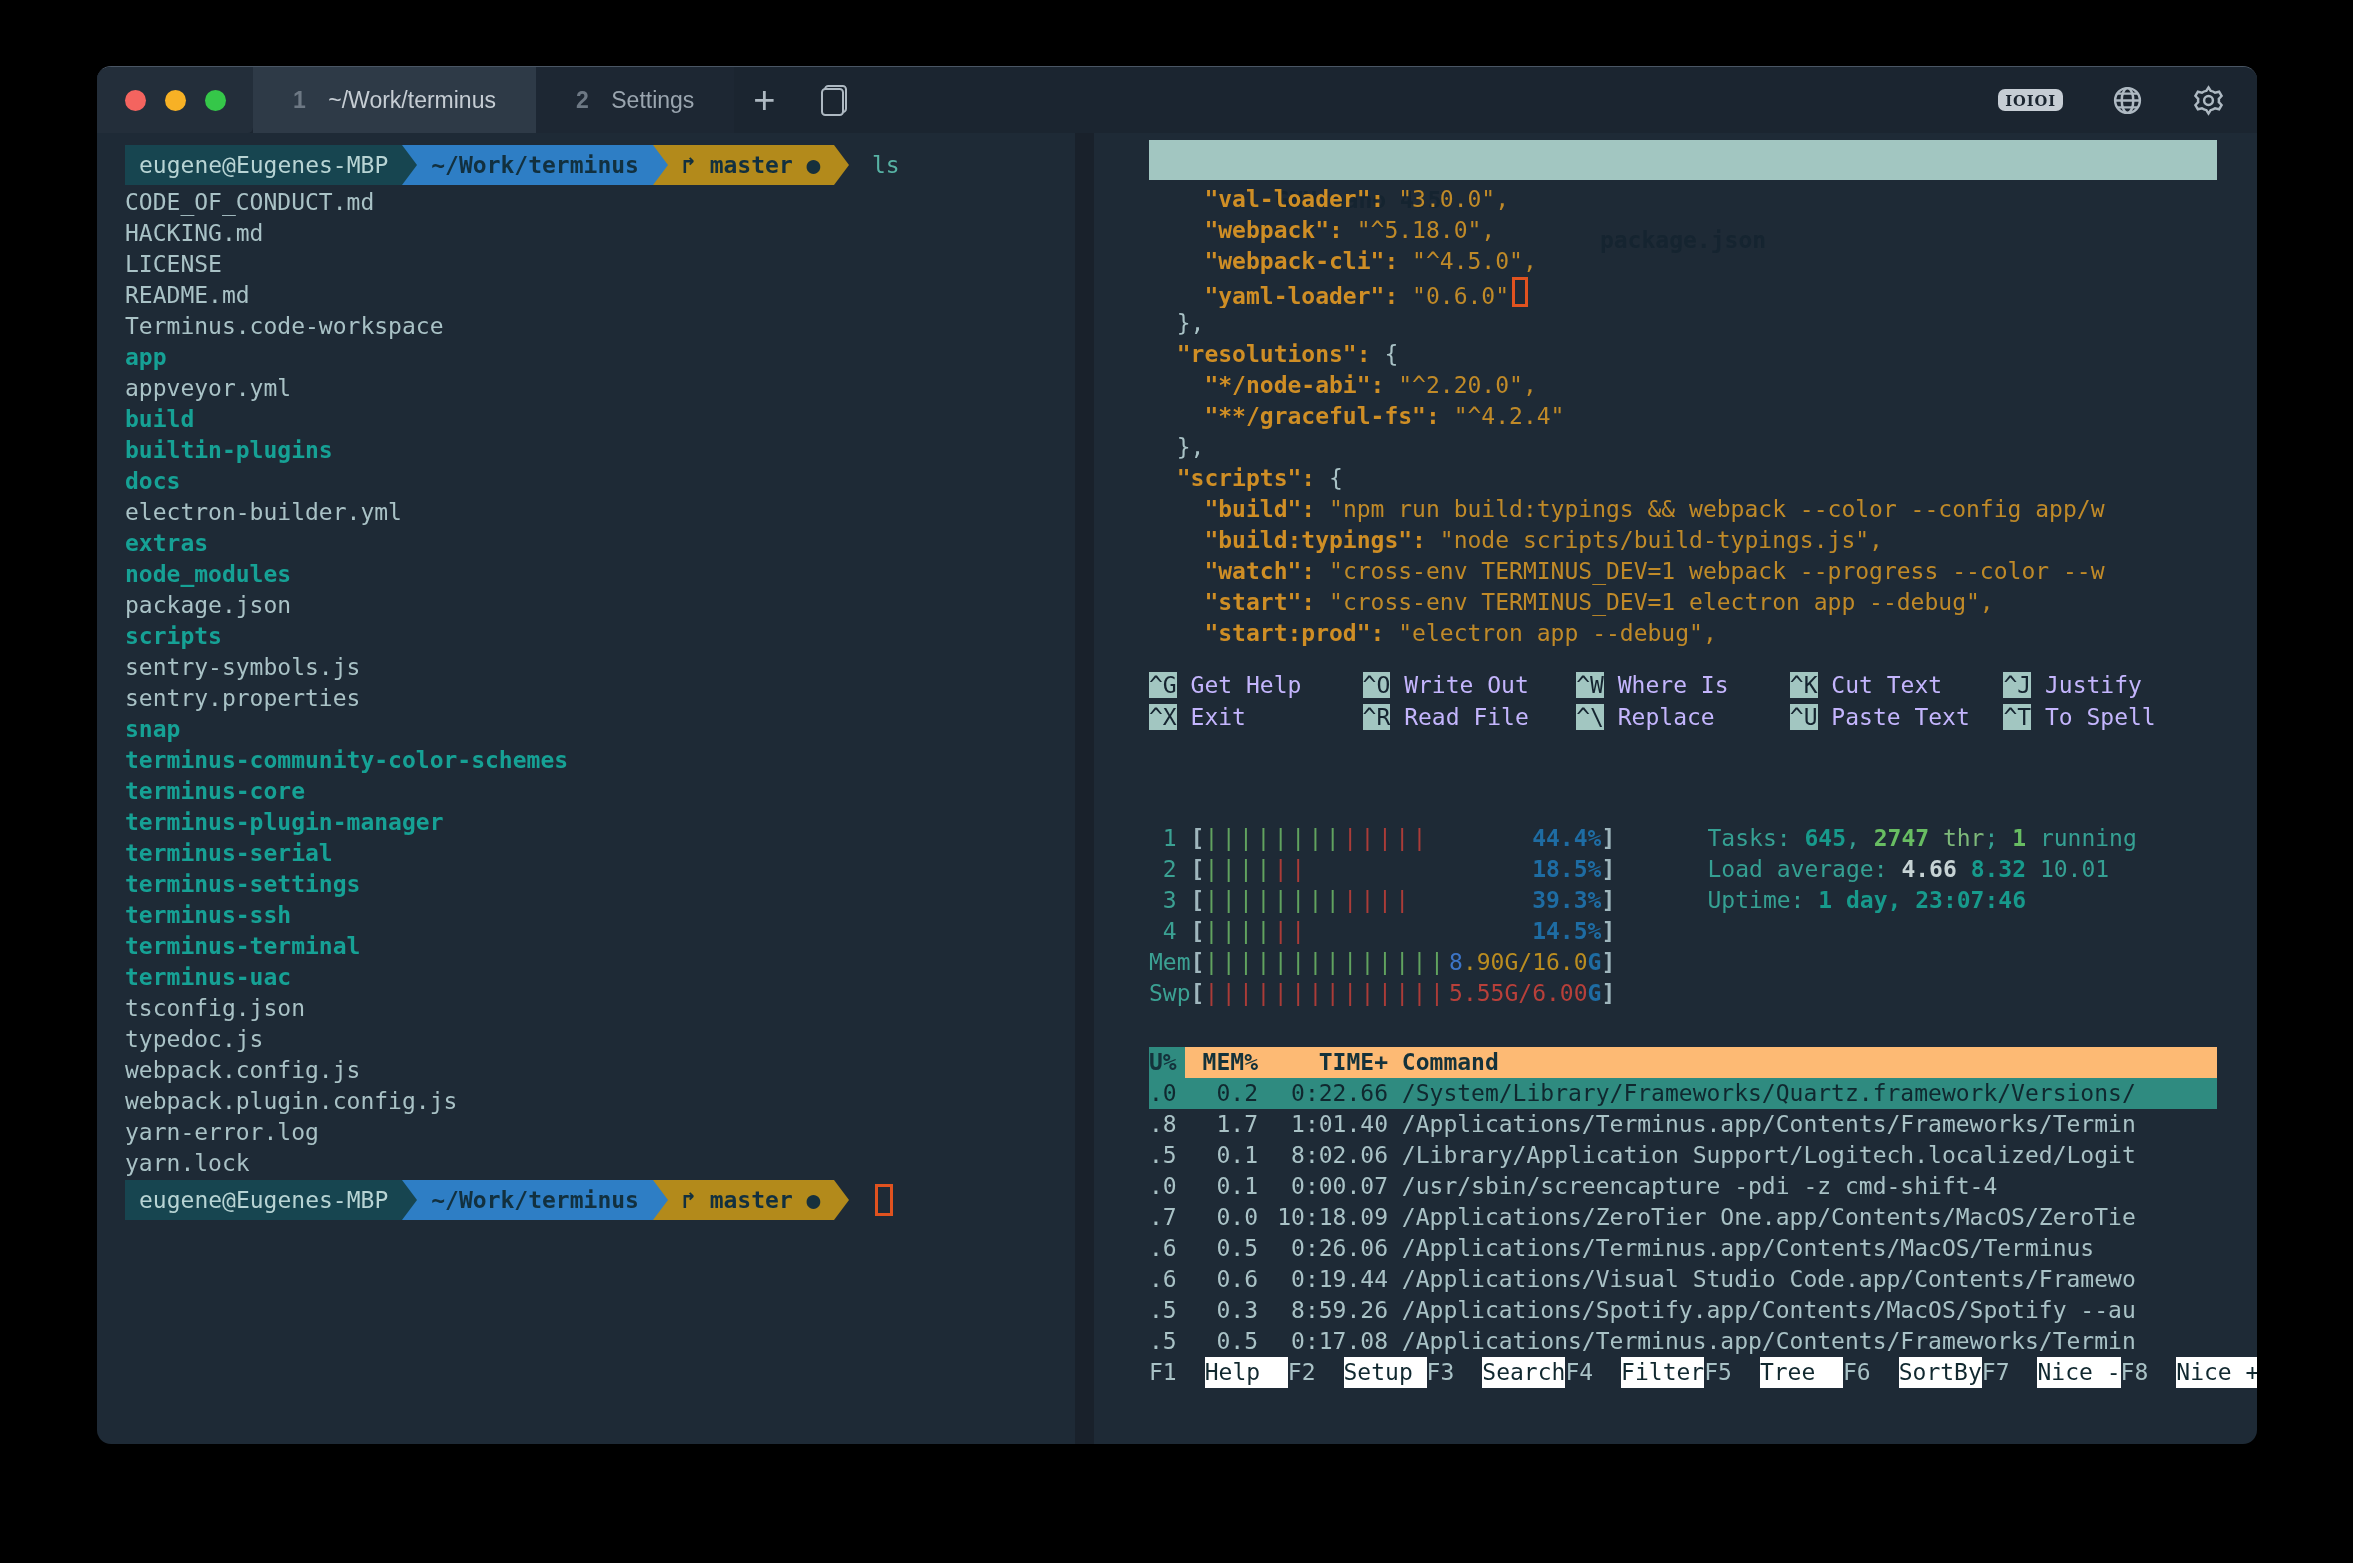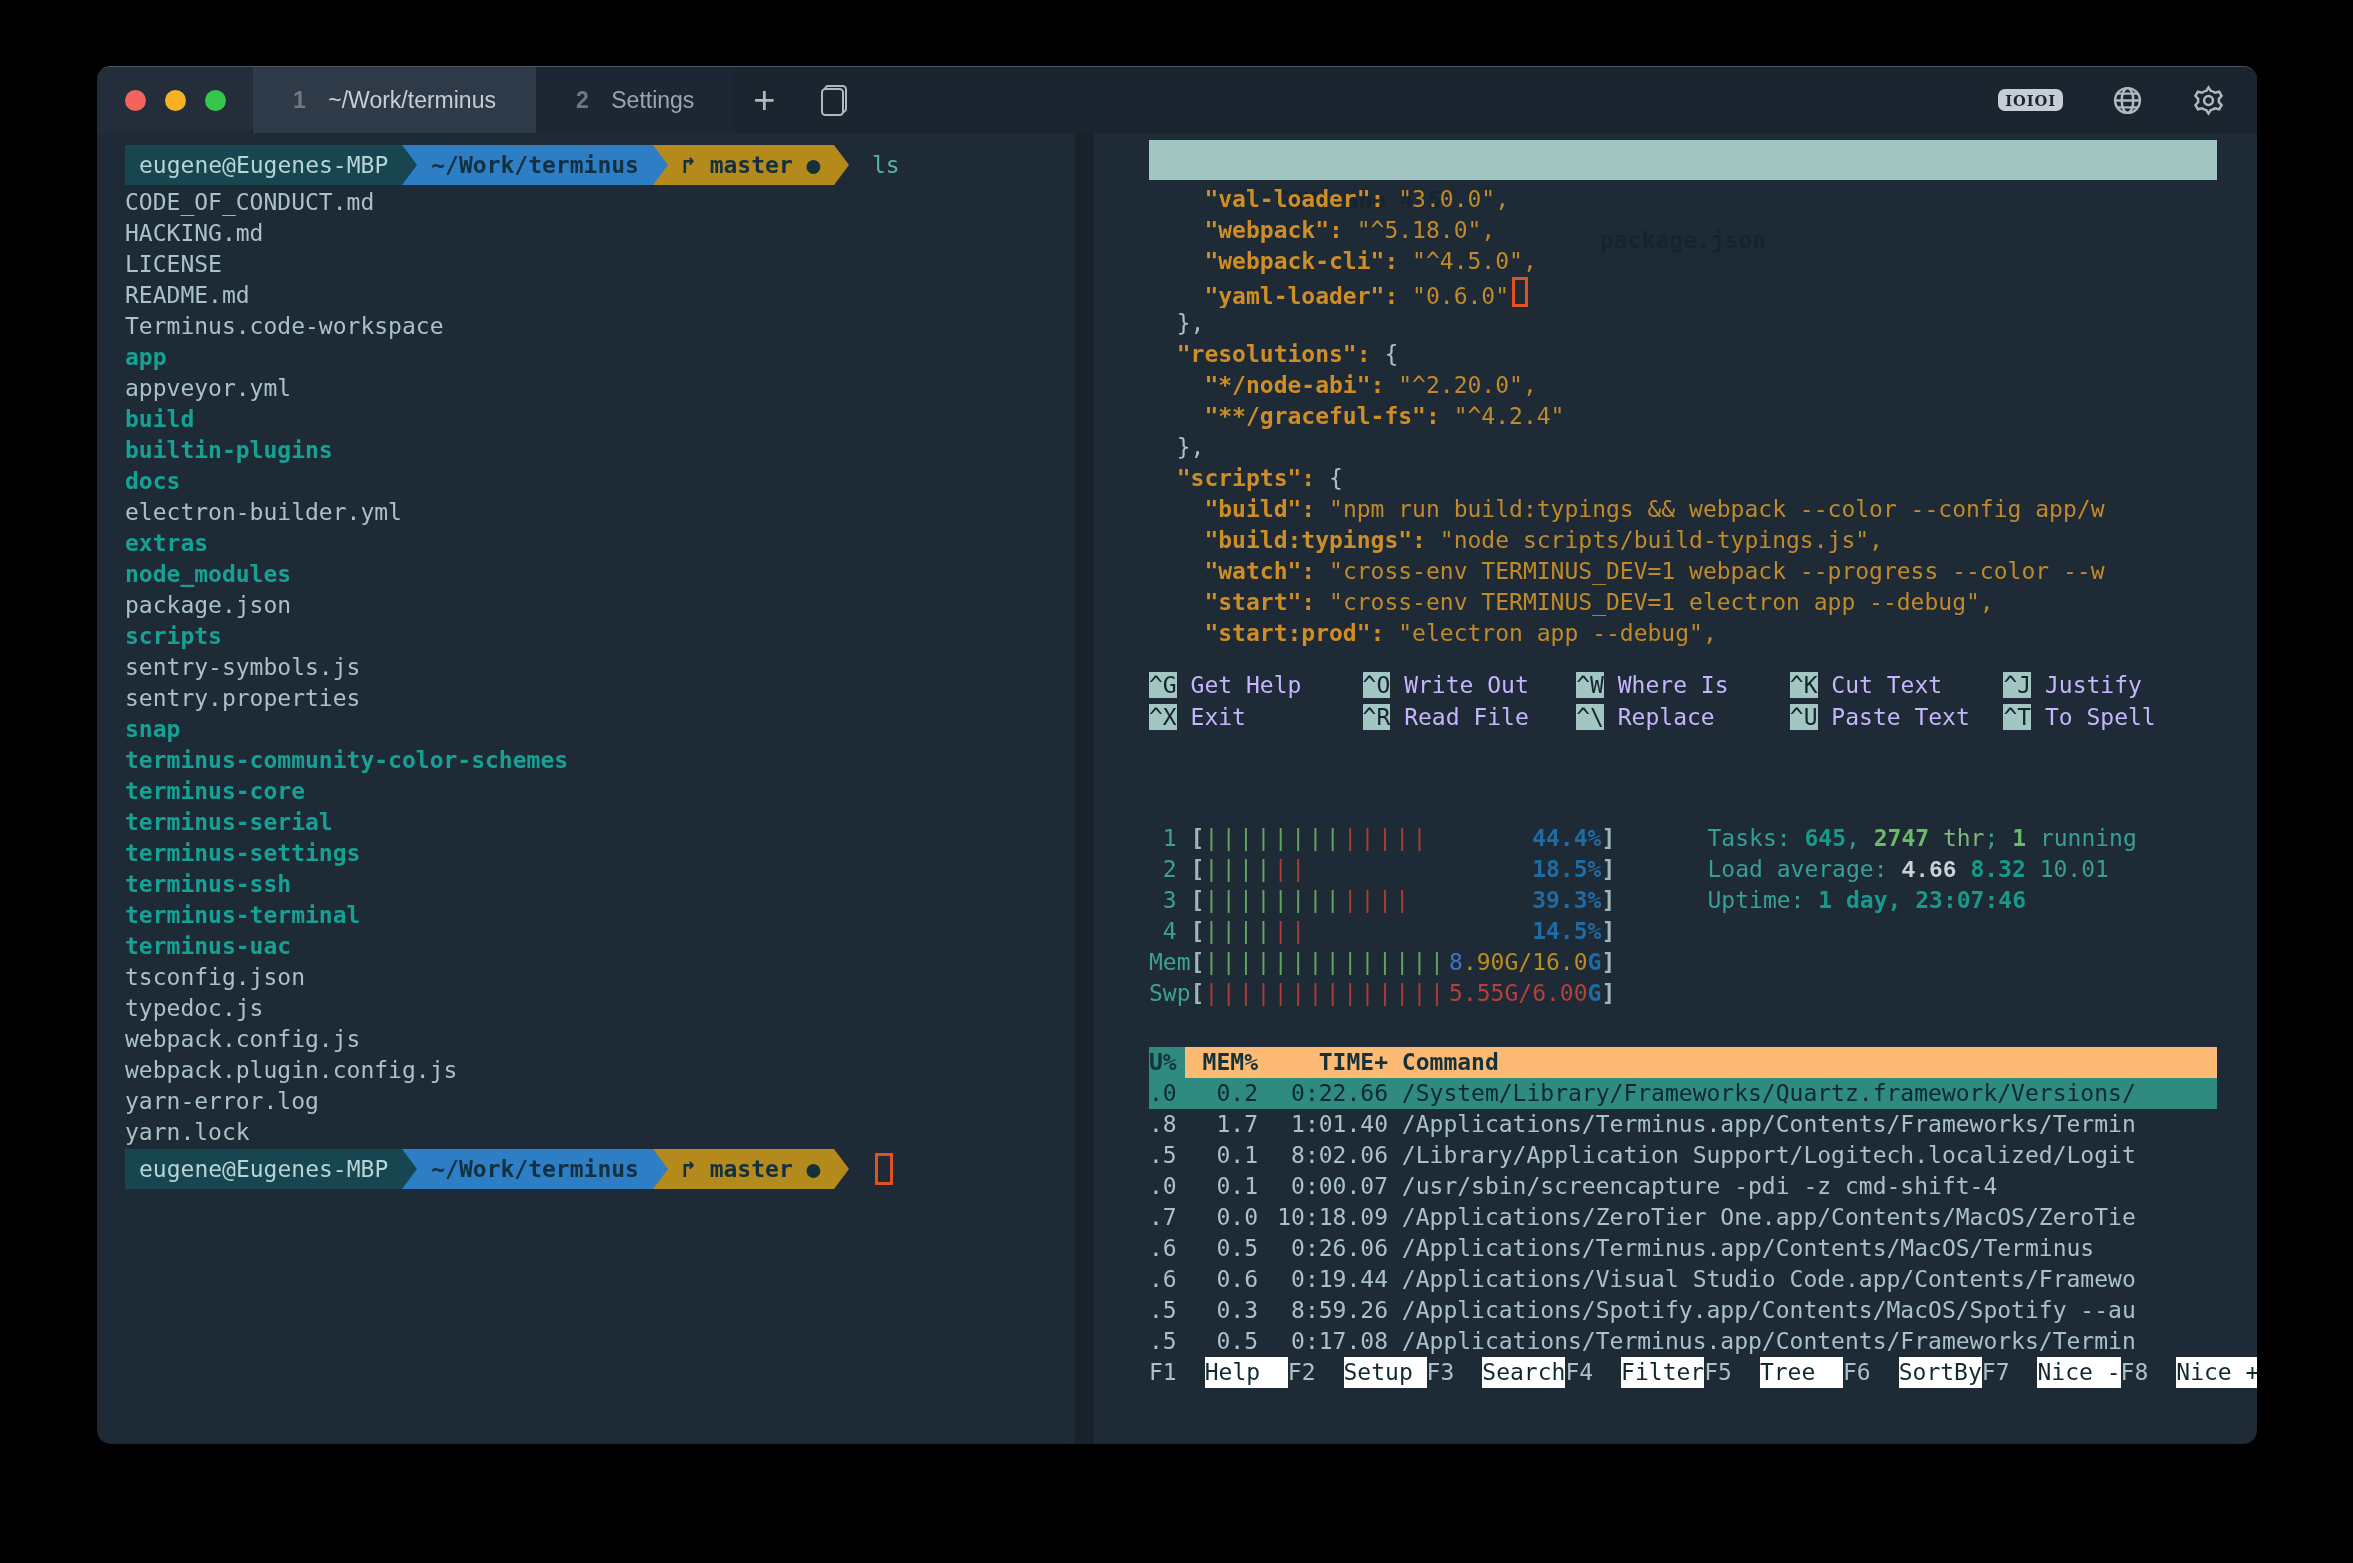--- a/index.html
+++ b/index.html
@@ -69,21 +69,21 @@
   .bar-r{color:#ab3c38;}
   .m-val{white-space:pre;}
   .sg-pct{color:#1e6ca3;font-weight:bold;}
   .sg-blue{color:#3c74c6;}
   .sg-gold{color:#bb8d20;}
   .sg-red{color:#b8403a;}
   .sg-teal{color:#35a093;}
   .sg-tealb{color:#179a8c;font-weight:bold;}
   .sg-green{color:#7eb97a;}
   .sg-greenb{color:#68bd62;font-weight:bold;}
-  .sg-ltb{color:#c7d3d5;font-weight:bold;font-family:Liberation Mono, monospace;}
+  .sg-ltb{color:#c7d3d5;font-weight:bold;}
   .stats{margin-left:22.5px;}
   
   .proc{margin-top:38px;}
   .prow{display:grid;grid-template-columns:36px 73px 130px 1fr;white-space:pre;height:31px;line-height:31px;overflow:hidden;}
   .pc{overflow:hidden;}
   .pc.r{text-align:right;}
   .prow.header .pc{color:#14323b;font-weight:bold;background:#fdba74;}
   .prow.header .pc.sortcol{background:#2f8b80;}
   .prow.selected .pc{background:#2f8b80;color:#10282f;}
   .fkeys{display:flex;white-space:pre;height:31px;line-height:31px;margin-top:0;}
@@ -164,20 +164,21 @@
           <div class="tline f-file">electron-builder.yml</div>
           <div class="tline f-dir">extras</div>
           <div class="tline f-dir">node_modules</div>
           <div class="tline f-file">package.json</div>
           <div class="tline f-dir">scripts</div>
           <div class="tline f-file">sentry-symbols.js</div>
           <div class="tline f-file">sentry.properties</div>
           <div class="tline f-dir">snap</div>
           <div class="tline f-dir">terminus-community-color-schemes</div>
           <div class="tline f-dir">terminus-core</div>
+          <div class="tline f-dir">terminus-plugin-manager</div>
           <div class="tline f-dir">terminus-serial</div>
           <div class="tline f-dir">terminus-settings</div>
           <div class="tline f-dir">terminus-ssh</div>
           <div class="tline f-dir">terminus-terminal</div>
           <div class="tline f-dir">terminus-uac</div>
           <div class="tline f-file">tsconfig.json</div>
           <div class="tline f-file">typedoc.js</div>
           <div class="tline f-file">webpack.config.js</div>
           <div class="tline f-file">webpack.plugin.config.js</div>
           <div class="tline f-file">yarn-error.log</div>

